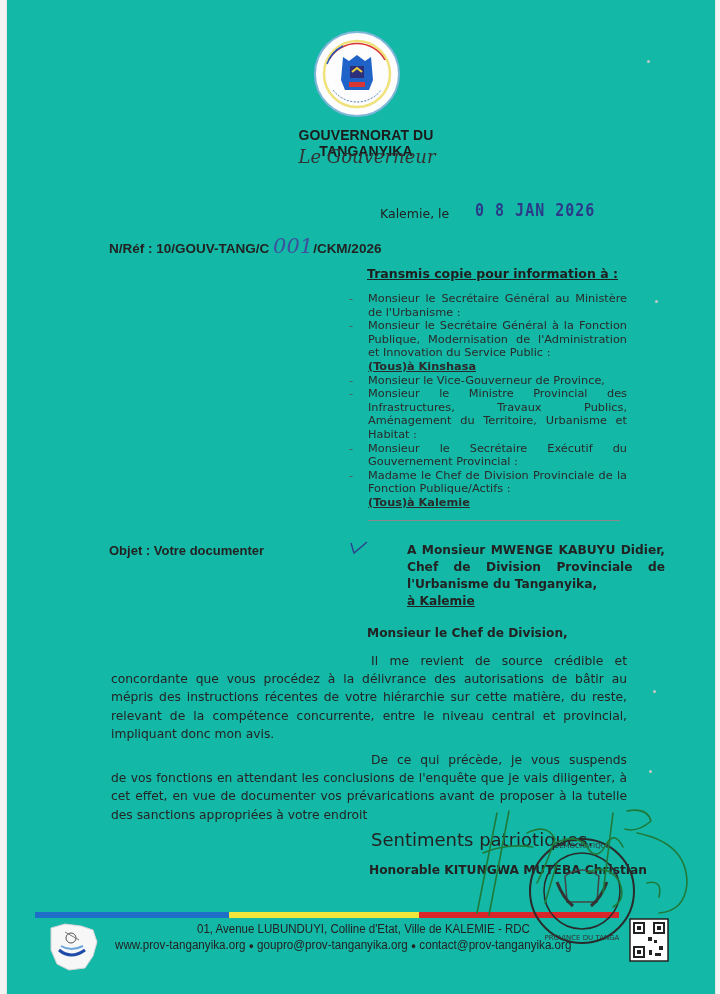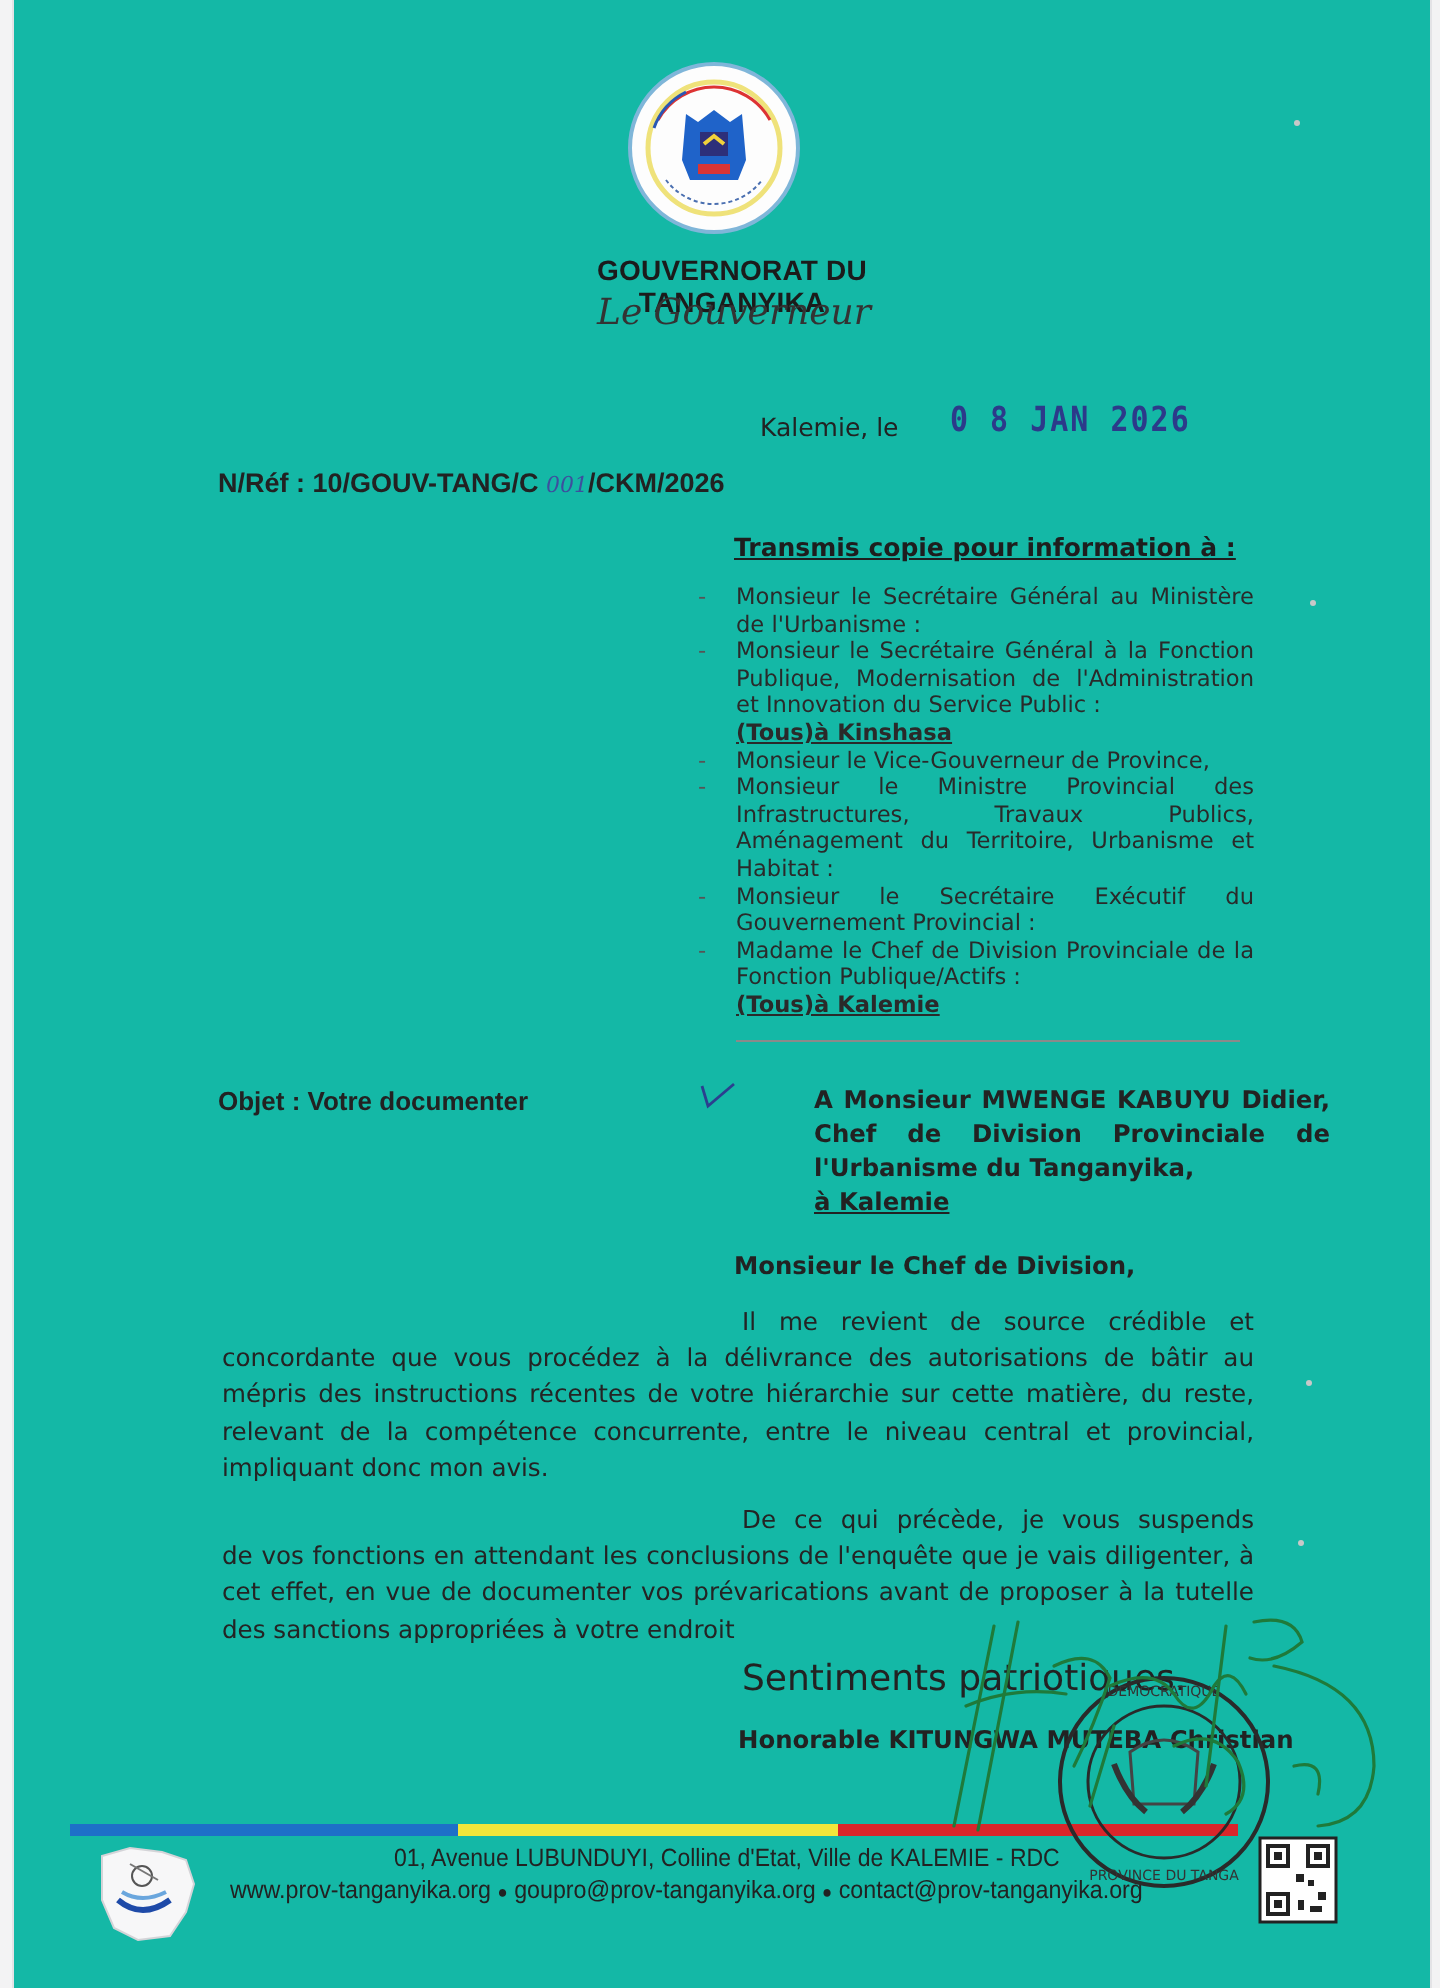--- a/index.html
+++ b/index.html
@@ -5,21 +5,21 @@
     html, body { margin:0; padding:0; }
     body { width:720px; height:994px; background:#f3f3f4; position:relative; overflow:hidden; font-family:"DejaVu Sans", sans-serif; color:#1c1c1c; }
     .page { position:absolute; left:6px; top:0; width:708px; height:994px; background:#14b8a6; border-left:1px solid #e3e3e6; border-right:1px solid #e3e3e6; }
     .abs { position:absolute; }
     .logo { left:306px; top:30px; width:88px; height:88px; }
     .gov-title { left:254px; top:127px; width:210px; text-align:center; font-family:"Liberation Sans", sans-serif; font-weight:bold; font-size:14px; letter-spacing:0.1px; color:#1b1b1b; }
     .gov-sub { left:280px; top:146px; width:160px; text-align:center; font-family:"DejaVu Serif", serif; font-style:italic; font-size:18px; color:#333; }
     .place { left:373px; top:206px; font-size:12.5px; color:#222; }
     .date-stamp { left:468px; top:201px; font-family:"DejaVu Sans Mono", monospace; font-weight:bold; font-size:15px; color:#2c3a8a; letter-spacing:1px; transform:scaleY(1.15); }
     .ref { left:102px; top:234px; font-family:"Liberation Sans", sans-serif; font-weight:bold; font-size:13.5px; color:#222; }
-    .ref .hand { font-family:"DejaVu Serif", serif; font-style:italic; font-weight:normal; color:#3d4f9e; font-size:11px; }
+    .ref .hand { font-family:"DejaVu Serif", serif; font-style:italic; font-weight:normal; color:#3d4f9e; font-size:21px; }
     .copy-head { left:360px; top:266px; font-weight:bold; font-size:12.5px; text-decoration:underline; color:#1e1e1e; }
     .copy-list { left:340px; top:292px; width:280px; font-size:11.3px; line-height:13.6px; color:#2a2a2a; }
     .copy-list .it { position:relative; padding-left:21px; text-align:justify; text-align-last:left; }
     .copy-list .it::before { content:"-"; position:absolute; left:2px; top:0; color:#555; }
     .copy-list .loc { padding-left:21px; font-weight:bold; text-decoration:underline; }
     .copy-rule { left:361px; top:520px; width:252px; height:1px; background:#8a8a8a; }
     .objet { left:102px; top:543px; font-family:"Liberation Sans", sans-serif; font-weight:bold; font-size:13px; color:#222; }
     .check { left:342px; top:539px; font-size:16px; color:#2b3f8f; }
     .addressee { left:360px; top:542px; width:258px; font-weight:bold; font-size:12.2px; line-height:17px; color:#222; text-align:justify;margin-left:40px; }
     .addressee .u { text-decoration:underline; }

